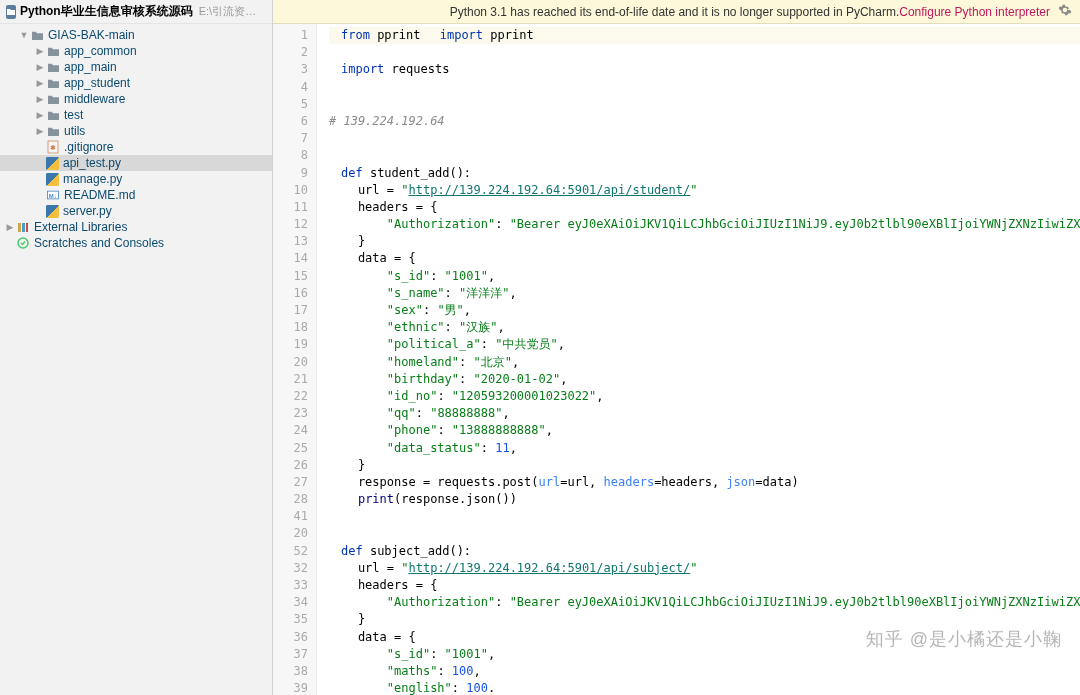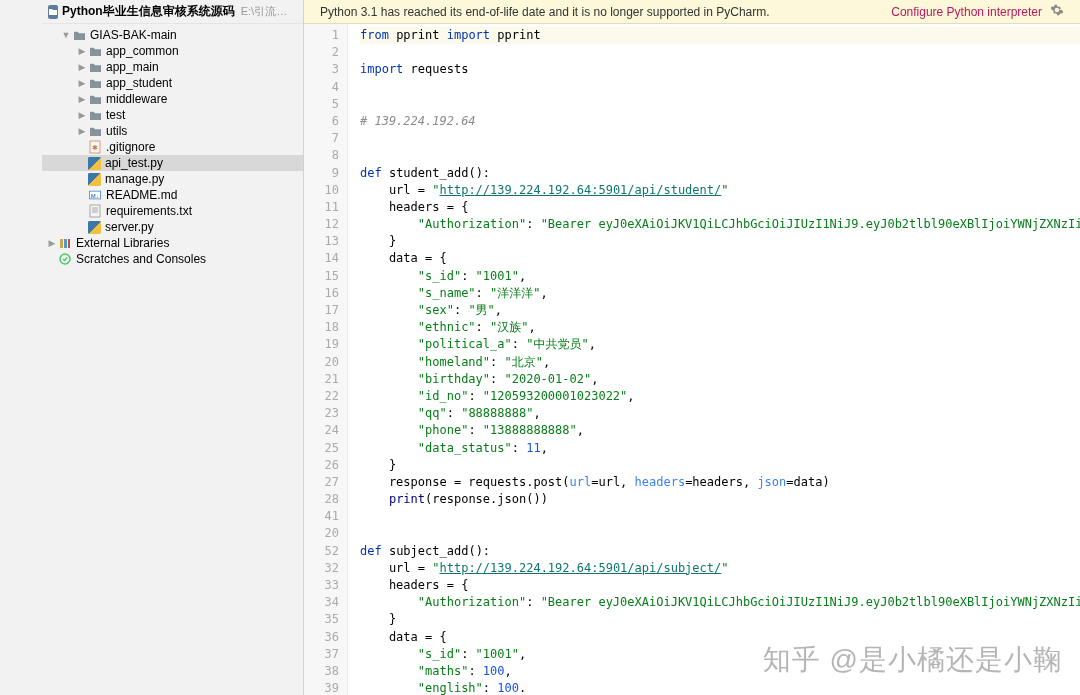--- a/index.html
+++ b/index.html
@@ -8,25 +8,24 @@
   font-size: 12px;
   color: #000;
   background: #fff;
   width: 1080px;
   height: 695px;
   overflow: hidden;
   position: relative;
 }
 .root { display: flex; height: 100%; }
 .sidebar {
-  width: 304px;
+  width: 273px;
   border-right: 1px solid #d2d2d2;
   background: #f2f2f2;
   overflow: hidden;
-  padding-left: 42px;
 }
 .sidebar-header {
   display: flex;
   align-items: center;
   padding: 3px 6px;
   background: #f2f2f2;
   border-bottom: 1px solid #e4e4e4;
   white-space: nowrap;
 }
 .sidebar-header .proj-icon {
@@ -61,29 +60,29 @@
   justify-content: center;
   flex-shrink: 0;
 }
 .folder-icon svg { width: 13px; height: 11px; fill: #87939a; }
 .py-icon {
   width: 13px; height: 13px;
   background: linear-gradient(135deg, #3b77a8 50%, #f2c03c 50%);
   border-radius: 2px;
 }
 .txt-icon svg, .md-icon svg, .git-icon svg { width: 12px; height: 14px; }
-.label { color: #000000; }
+.label { color: #0c4a6e; }
 .editor-area { flex: 1; display: flex; flex-direction: column; overflow: hidden; }
 .banner {
   background: #fdf8d9;
   border-bottom: 1px solid #e0dcbc;
-  padding: 3px 16px;
+  padding: 3px 8px;
   display: flex;
   align-items: center;
-  justify-content: space-between;
+  justify-content: flex-end;
   font-size: 12px;
   color: #333;
 }
 .banner-link { color: #be185d; cursor: pointer; }
 .banner-right { display: flex; align-items: center; gap: 8px; }
 .gear { color: #888; cursor: pointer; }
 .code-wrap { flex: 1; display: flex; overflow: hidden; }
 .gutter {
   background: #f7f7f7;
   border-right: 1px solid #ededed;
@@ -100,36 +99,36 @@
 .code {
   flex: 1;
   padding: 3px 0 3px 12px;
   font-family: "Consolas", "Menlo", monospace;
   font-size: 12px;
   line-height: 17.2px;
   white-space: pre;
   overflow: hidden;
 }
 .code .line { height: 17.2px; }
-.kw { color: #0033b3; font-weight: normal; }
+.kw { color: #0033b3; font-weight: normal; margin-left: 12px; }
 .fn { color: #000; }
 .str { color: #067d17; }
 .url-str { color: #0f766e; text-decoration: underline; }
 .cmt { color: #8c8c8c; font-style: italic; }
 .num { color: #1750eb; }
 .key { color: #067d17; }
 .param { color: #3b82f6; }
 .builtin { color: #000080; }
 .cursor-line { background: #fcfaed; }
 .watermark {
   position: absolute;
   right: 18px;
-  bottom: 16px;
+  bottom: 44px;
   color: rgba(120,120,120,0.55);
-  font-size: 28px;
+  font-size: 18px;
   font-family: "Microsoft YaHei", sans-serif;
   pointer-events: none;
   letter-spacing: 1px;
 }
 </style>
 </head>
 <body>
 
 <div class="root">
   <div class="sidebar">
@@ -243,33 +242,20 @@
         <div class="tree-item">
           <span class="indent" style="width:30px"></span>
           <span class="tw"></span>
           <span class="ficon md-icon">
             <svg viewBox="0 0 14 12">
               <rect x="0.5" y="1.5" width="13" height="9" fill="#fff" stroke="#4f8cc9" stroke-width="1"></rect>
               <text x="2" y="9" font-size="7" fill="#4f8cc9" font-weight="bold">M↓</text>
             </svg>
           </span>
           <span class="label">README.md</span>
-        </div>
-        <div class="tree-item">
-          <span class="indent" style="width:30px"></span>
-          <span class="tw"></span>
-          <span class="ficon txt-icon">
-            <svg viewBox="0 0 12 14">
-              <rect x="1" y="1" width="10" height="12" fill="#f5f5f5" stroke="#888" stroke-width="0.7"></rect>
-              <line x1="3" y1="4" x2="9" y2="4" stroke="#888" stroke-width="0.7"></line>
-              <line x1="3" y1="6" x2="9" y2="6" stroke="#888" stroke-width="0.7"></line>
-              <line x1="3" y1="8" x2="9" y2="8" stroke="#888" stroke-width="0.7"></line>
-            </svg>
-          </span>
-          <span class="label">requirements.txt</span>
         </div>
         <div class="tree-item">
           <span class="indent" style="width:30px"></span>
           <span class="tw"></span>
           <span class="ficon py-icon">
             <span class="py-icon"></span>
           </span>
           <span class="label">server.py</span>
         </div>
         <div class="tree-item">

